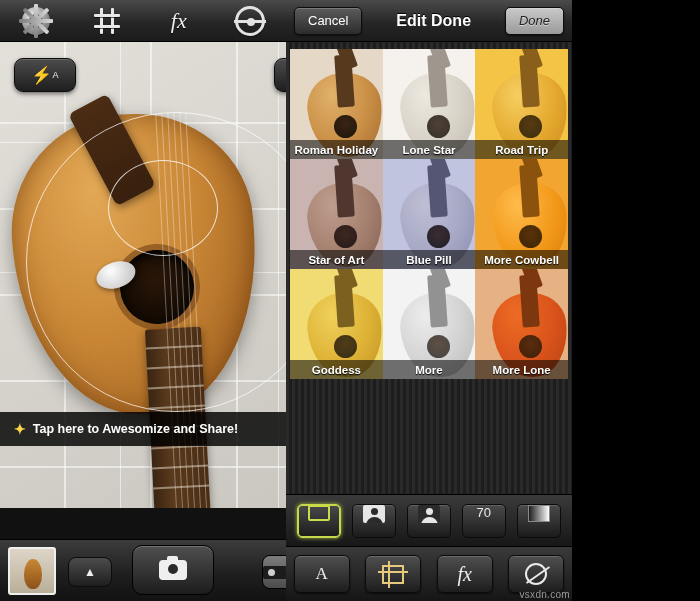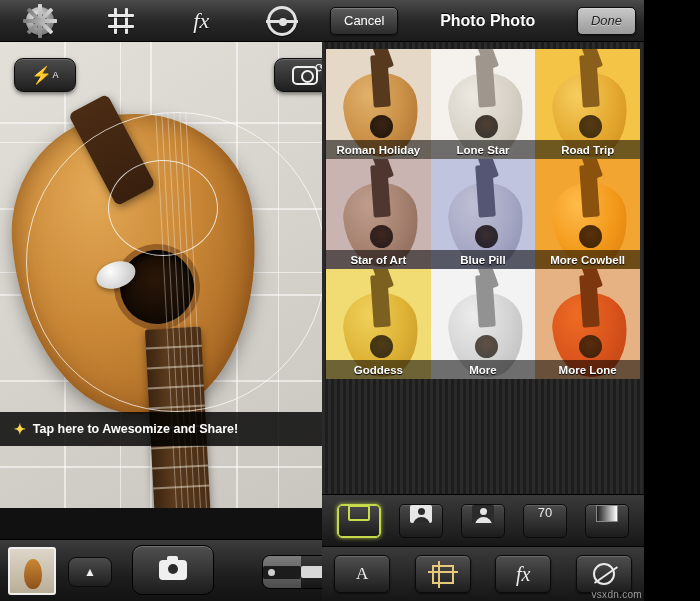--- a/index.html
+++ b/index.html
@@ -1,21 +1,21 @@
 <!DOCTYPE html>
 <html><head>
 <meta charset="utf-8">
 <style>
   * { box-sizing: border-box; margin: 0; padding: 0; }
   body {
     width: 700px; height: 601px; overflow: hidden;
     font-family: "Liberation Sans", sans-serif;
     background: #000;
   }
-  .app { position: relative; width: 644px; height: 601px; display: flex; }
+  .app { position: relative; width: 572px; height: 601px; display: flex; }
 
   
   .camera {
     position: relative; width: 350px; height: 601px;
     background: #111; overflow: hidden;
   }
   .cam-topbar {
     position: relative; height: 42px;
     background: linear-gradient(#4a4a4a, #262626 55%, #1b1b1b);
     border-bottom: 1px solid #000;
@@ -376,21 +376,21 @@
           <div class="mini-vid"></div>
         </div>
       </div>
     </div>
   </div>
 
   <div class="editor">
 
     <div class="edit-topbar">
       <div class="btn btn-cancel">Cancel</div>
-      <div class="edit-title">Photo Photo</div>
+      <div class="edit-title">Edit Done</div>
       <div class="btn btn-done">Done</div>
     </div>
 
     <div class="filters">
       <div class="filter-grid" id="filter-grid">
           <div class="fcell">
             <div class="mg">
               <div class="bg" style="background:#e8ded0"></div>
               <div class="body" style="background:radial-gradient(ellipse at 35% 25%, #e3b26a, #c98c40 55%, #9d6326)"></div>
               <div class="neck" style="background:#4a2d14"></div>

